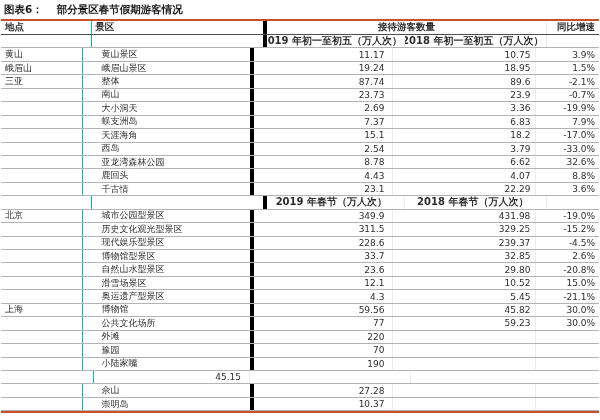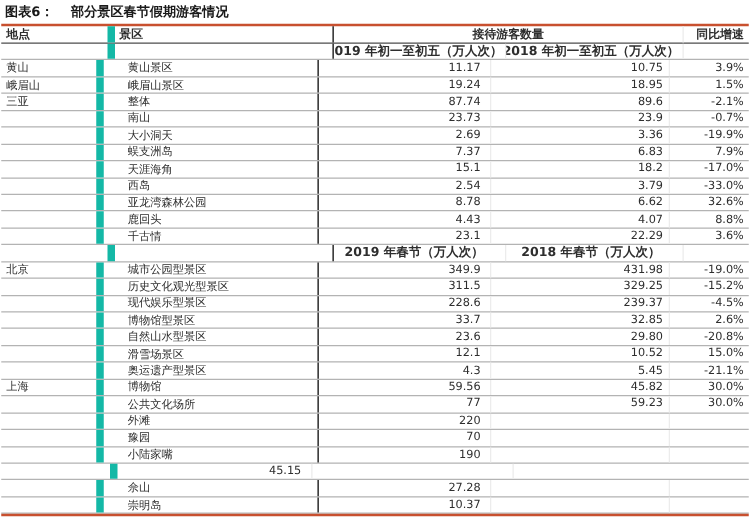--- a/index.html
+++ b/index.html
@@ -19,22 +19,22 @@
   }
   .accent-rule { height: 2px; width: 100%; margin-top: 1px; }
 
   .tbl { width: 598px; }
   .tr { display: flex; align-items: center; height: 13.45px; border-bottom: 1px solid #b3b3b3; }
   .tr.header-row { height: 14px; border-bottom: 1.5px solid #4d4d4d; font-weight: bold; font-size: 9.5px; }
   .tr.subheader-row { font-weight: bold; font-size: 10px; }
   .tr.data-row { font-size: 9px; gap: 16px; }
 
   .td { height: 100%; display: flex; align-items: center; overflow: hidden; white-space: nowrap; }
-  .c1 { width: 93px;  padding-left: 4px; border-right: 6px solid #14b8a6; text-align: center; }
-  .c2 { width: 178px; padding-left: 3px; border-right: 1px solid #000000; }
+  .c1 { width: 93px;  padding-left: 4px; border-right: 1px solid #14b8a6; text-align: center; }
+  .c2 { width: 178px; padding-left: 3px; border-right: 4px solid #000000; }
   .c3 { width: 140px; justify-content: flex-end; padding-right: 8px; border-right: 1px solid #ececec; }
   .c4 { width: 145px; justify-content: flex-end; padding-right: 5px; border-right: 1px solid #ececec; }
   .c5 { width: 53px;  justify-content: flex-end; padding-right: 4px; }
   .c34 { width: 285px; justify-content: center; border-right: 1px solid #ececec; }
   .center { justify-content: center; }
 
   .bottom-rule { height: 2px; width: 100%; }
 </style>
 </head>
 <body>

